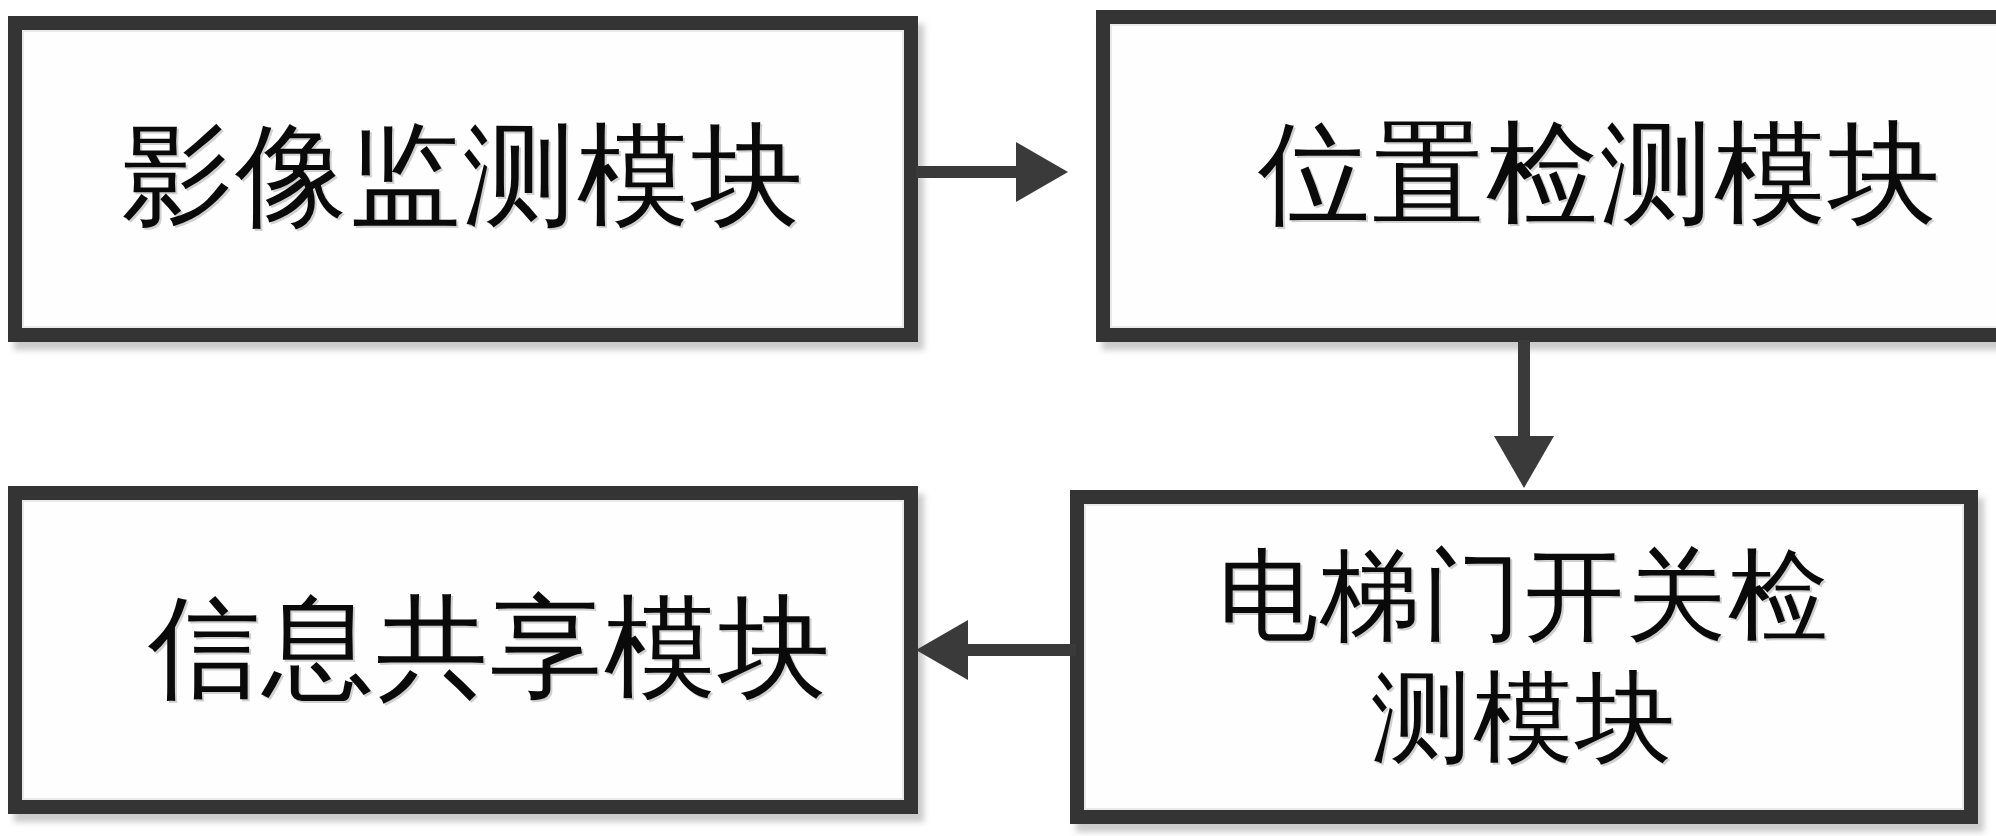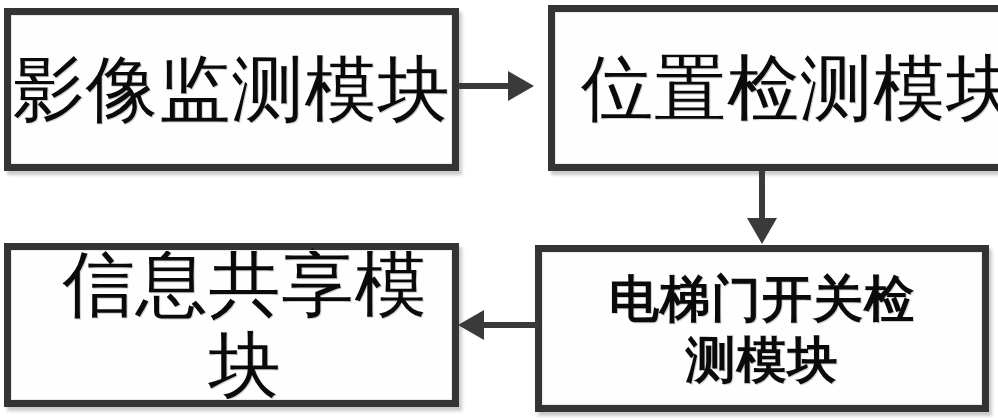--- a/index.html
+++ b/index.html
@@ -31,33 +31,33 @@
     
     content: "";
     position: absolute;
     left: 0; top: 0; right: 0; bottom: 0;
     border: 1px solid #e9e9e9;
     pointer-events: none;
   }
   .node-label {
     font-family: "DejaVu Serif", "Liberation Serif", serif;
     color: #0a0a0a;
-    font-size: 72px;
+    font-size: 56px;
     line-height: 1.12;
     text-align: center;
     letter-spacing: 1px;
     white-space: pre-line;
     text-shadow: 1px 1px 0 rgba(170,170,170,0.55);
   }
 
   
   #box-image-monitor     { left: 4px;   top: 8px;   width: 455px; height: 163px; }
   #box-position-detect   { left: 548px; top: 5px;   width: 488px; height: 166px; padding-left: 16px; }
   #box-info-share        { left: 4px;   top: 243px; width: 455px; height: 164px; padding-left: 27px; }
-  #box-door-switch       { left: 535px; top: 245px; width: 454px; height: 167px; font-weight: bold; }
+  #box-door-switch       { left: 535px; top: 245px; width: 454px; height: 167px; }
   #box-door-switch .node-label { font-size: 50px; line-height: 1.22; }
 
   
   .edge { position: absolute; }
   .edge-line-h {
     position: absolute;
     height: 6px;
     background: #3a3a3a;
   }
   .edge-line-v {

